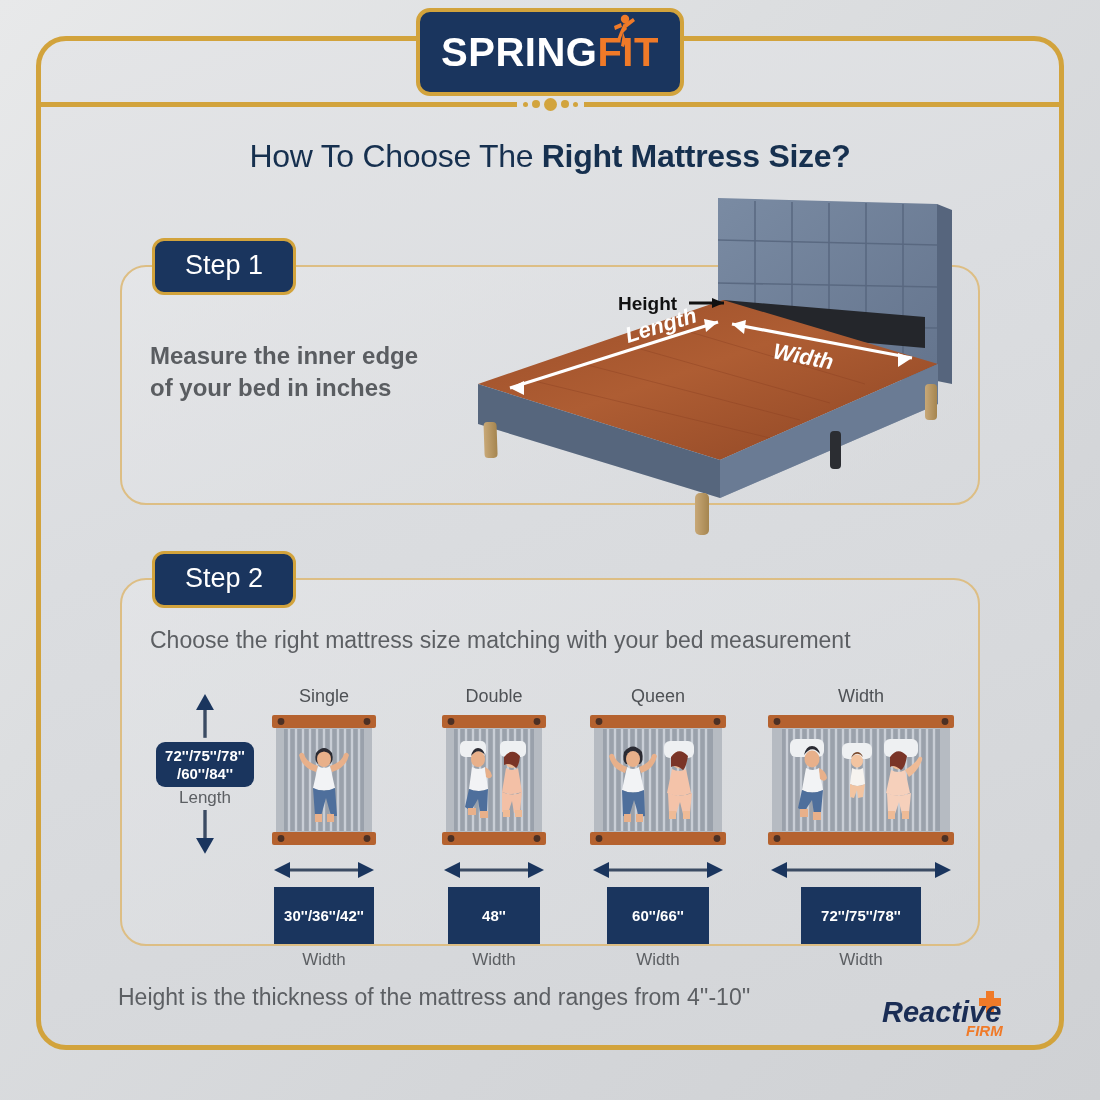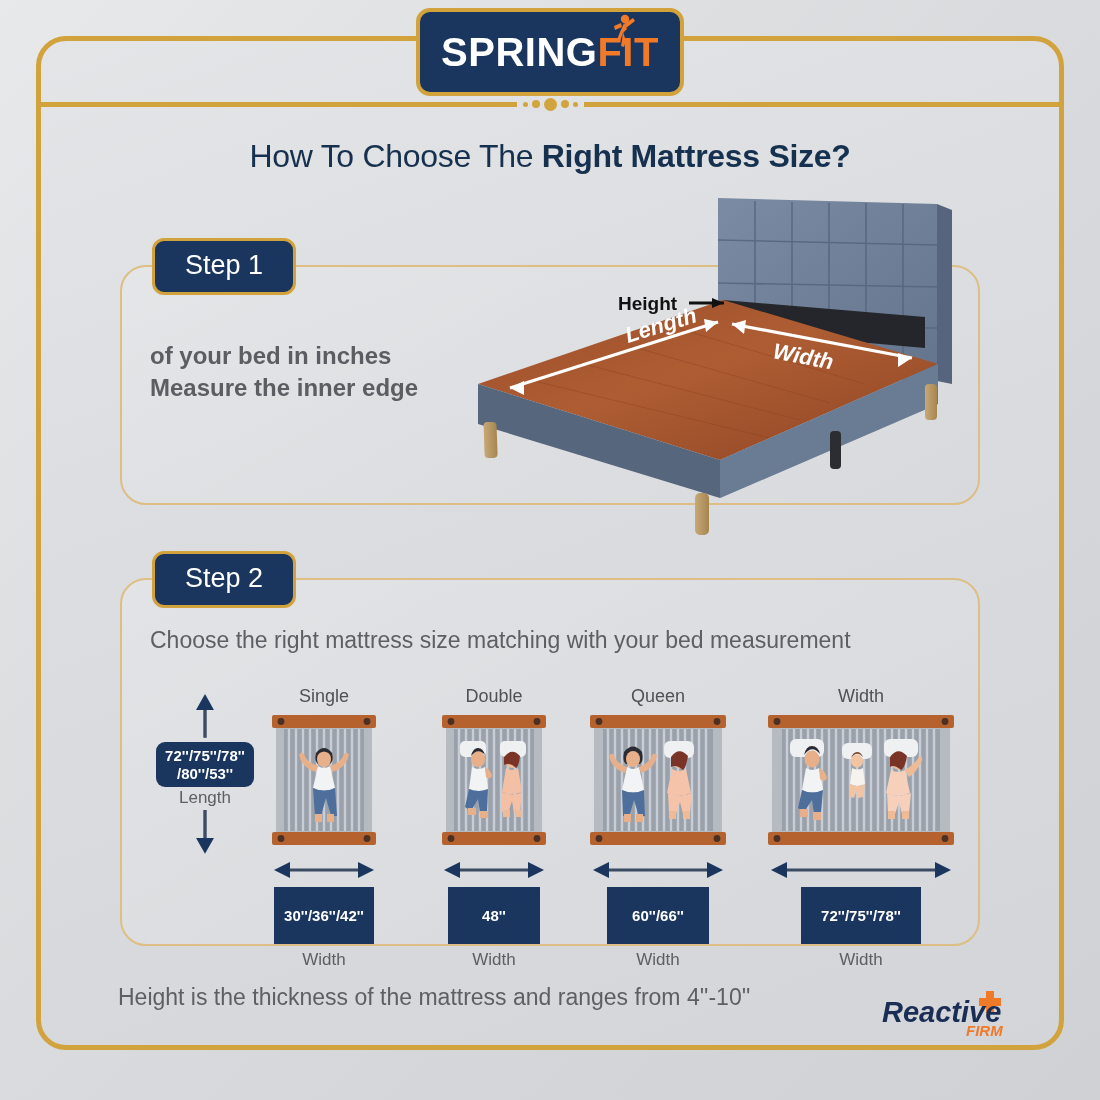--- a/index.html
+++ b/index.html
@@ -219,22 +219,22 @@
 </div>
 
 <div class="page-title">
   <span>How To Choose The </span><span class="bold">Right Mattress Size?</span>
 </div>
 
 <div class="step-card" id="step1-card"></div>
 <div class="step-badge" id="step1-badge">Step 1</div>
 
 <div class="step1-text">
+  <div class="step1-line-bold">Measure the inner edge</div>
   <div class="step1-line-bold">of your bed in inches</div>
-  <div class="step1-line-bold">Measure the inner edge</div>
 </div>
 
 <div class="bed-stage">
   <svg viewBox="0 0 500 348" width="500" height="348">
     <defs>
       <linearGradient id="fabric" x1="0" y1="0" x2="0" y2="1">
         <stop offset="0%" stop-color="#7d8ea6"></stop>
         <stop offset="100%" stop-color="#5e6f88"></stop>
       </linearGradient>
       <linearGradient id="fabricHB" x1="0" y1="0" x2="1" y2="1">
@@ -325,21 +325,21 @@
 
 <div class="size-row">
 
   <div class="len-block">
     <svg class="v-arrow" height="46" viewBox="0 0 20 46">
       <line x1="10" y1="44" x2="10" y2="12" stroke="#3b4b63" stroke-width="3.4"></line>
       <polygon points="10,0 19,16 1,16" fill="#1a355e"></polygon>
     </svg>
     <div class="len-badge">
       <div>72''/75''/78''</div>
-      <div>/80''/53''</div>
+      <div>/60''/84''</div>
     </div>
     <div class="len-label">Length</div>
     <svg class="v-arrow" height="46" viewBox="0 0 20 46">
       <line x1="10" y1="2" x2="10" y2="34" stroke="#3b4b63" stroke-width="3.4"></line>
       <polygon points="10,46 19,30 1,30" fill="#1a355e"></polygon>
     </svg>
   </div>
 
   <div class="mcol" id="col-single" style="left:122px;">
     <div class="m-title">Single</div>

